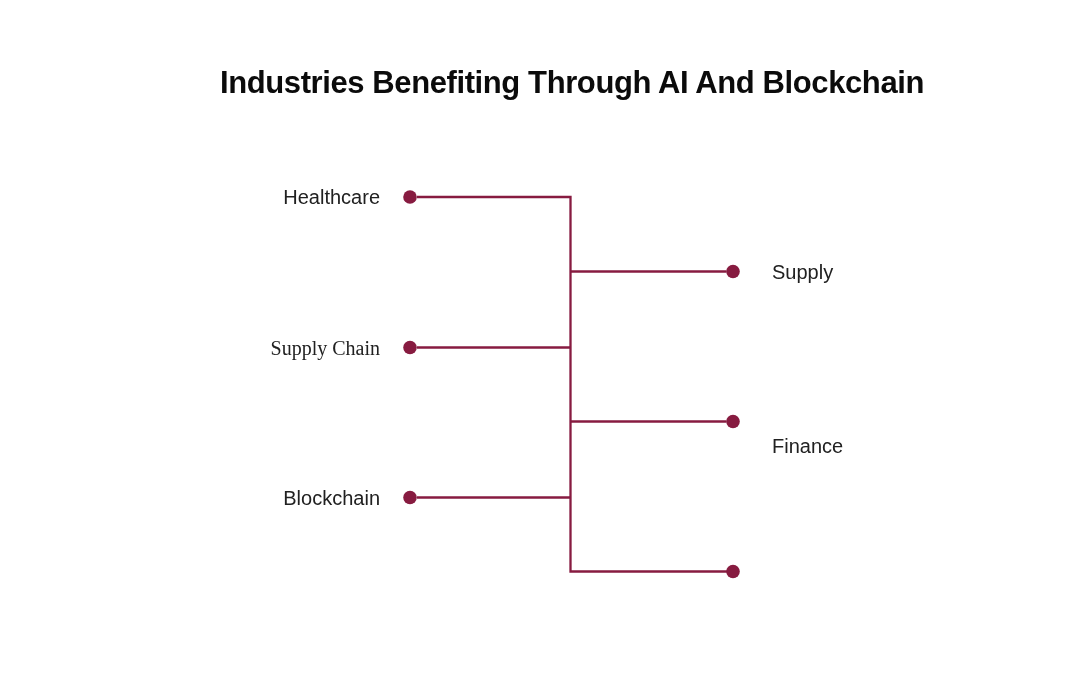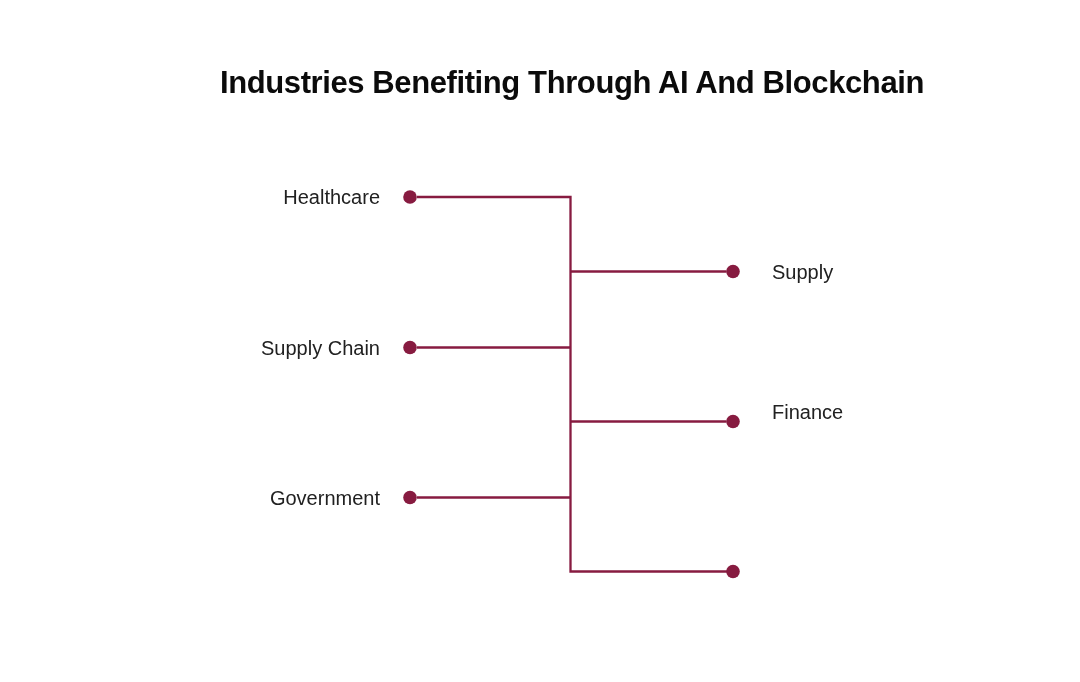--- a/index.html
+++ b/index.html
@@ -57,24 +57,24 @@
   }
   .node-label.right {
     left: 740px;
     text-align: left;
   }
   .node-label.wrap {
     white-space: normal;
     width: 320px;
   }
   #lbl-healthcare  { top: 185px; }
-  #lbl-supplychain { top: 336px; }
+  #lbl-supplychain { top: 336px; font-family: Liberation Serif, serif; }
   #lbl-government  { top: 486px; }
   #lbl-retail      { top: 260px; }
-  #lbl-finance     { top: 400px; text-align: right; }
+  #lbl-finance     { top: 434px; text-align: right; }
   #lbl-daos        { top: 548px; }
 </style>
 </head>
 <body>
 
 <div class="canvas">
 
   <h1 class="title">Industries Benefiting Through AI And Blockchain</h1>
 
   <svg class="tree" width="1080" height="682" viewBox="0 0 1080 682">
@@ -90,20 +90,20 @@
     <circle cx="378" cy="497.5" r="6.8" fill="#871B40"></circle>
     <circle cx="701" cy="271.5" r="6.8" fill="#871B40"></circle>
     <circle cx="701" cy="421.5" r="6.8" fill="#871B40"></circle>
     <circle cx="701" cy="571.5" r="6.8" fill="#871B40"></circle>
   </svg>
 
   <div id="lbl-healthcare" class="node-label left">Healthcare</div>
 
   <div id="lbl-supplychain" class="node-label left">Supply Chain</div>
 
-  <div id="lbl-government" class="node-label left">Government</div>
+  <div id="lbl-government" class="node-label left">Blockchain</div>
 
   <div id="lbl-retail" class="node-label right">Supply</div>
 
   <div id="lbl-finance" class="node-label right">Finance</div>
 
 
 </div>
 
 </body></html>

